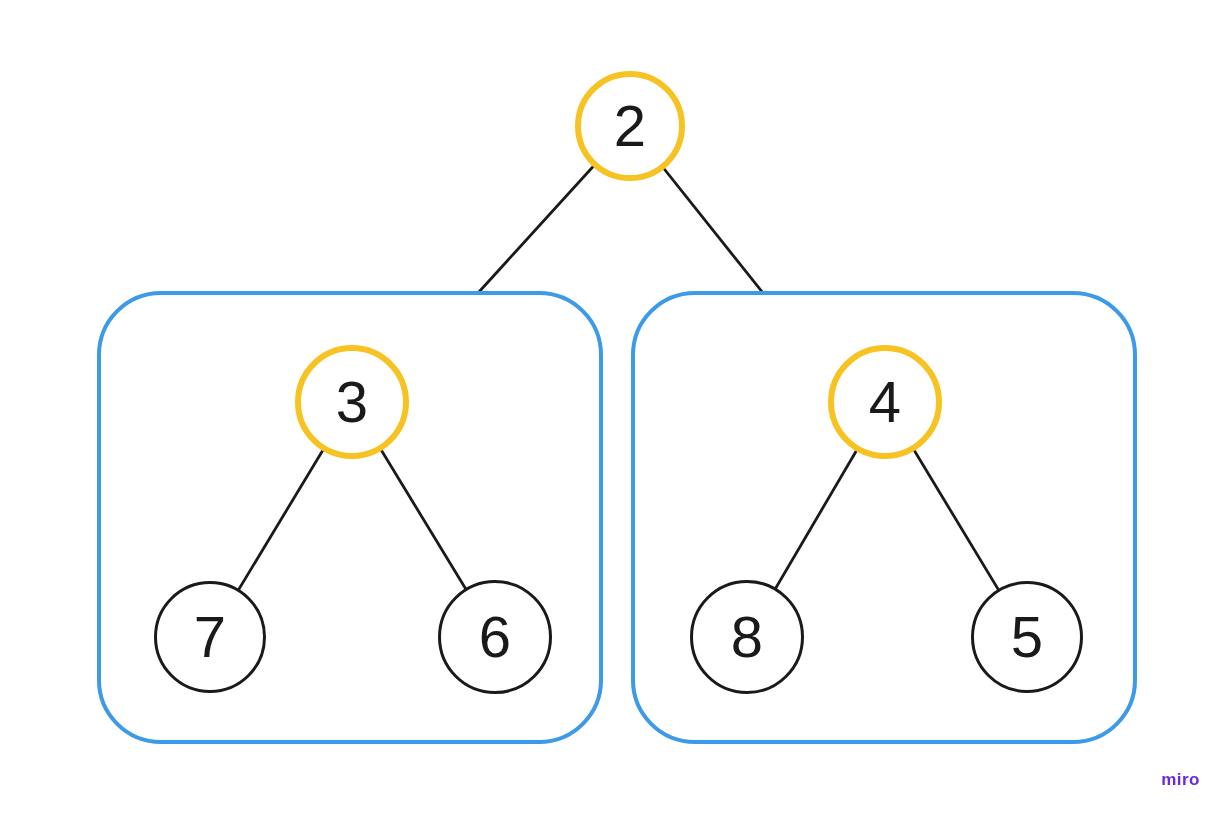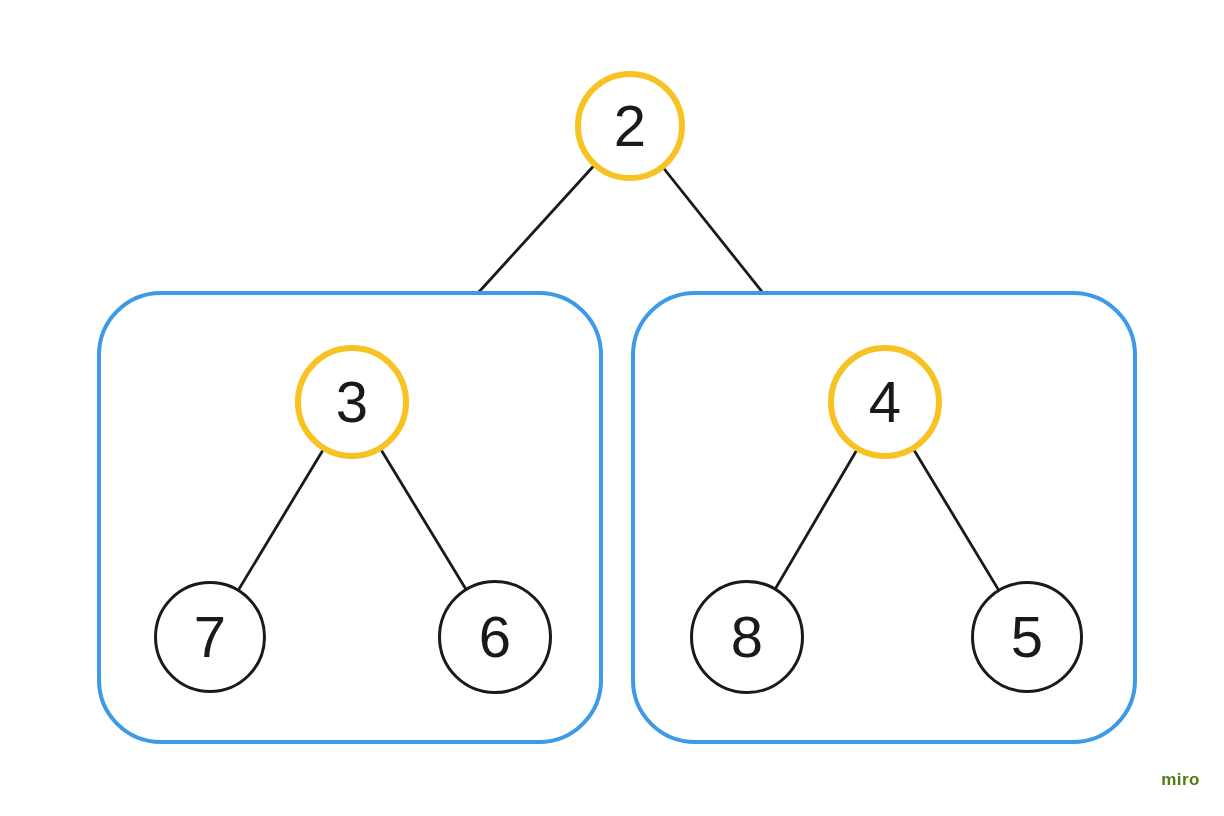--- a/index.html
+++ b/index.html
@@ -56,21 +56,21 @@
     line-height: 1;
     user-select: none;
   }
   .watermark {
     position: absolute;
     right: 24px;
     bottom: 26px;
     font-size: 17px;
     font-weight: 600;
     letter-spacing: 0.5px;
-    color: #4d7c0f;
+    color: #6d28d9;
   }
 </style>
 </head>
 <body>
 
 <div class="canvas">
 
   <svg class="edges" viewBox="0 0 1224 816">
     <line x1="630" y1="126" x2="478" y2="293"></line>
     <line x1="630" y1="126" x2="763" y2="293"></line>

